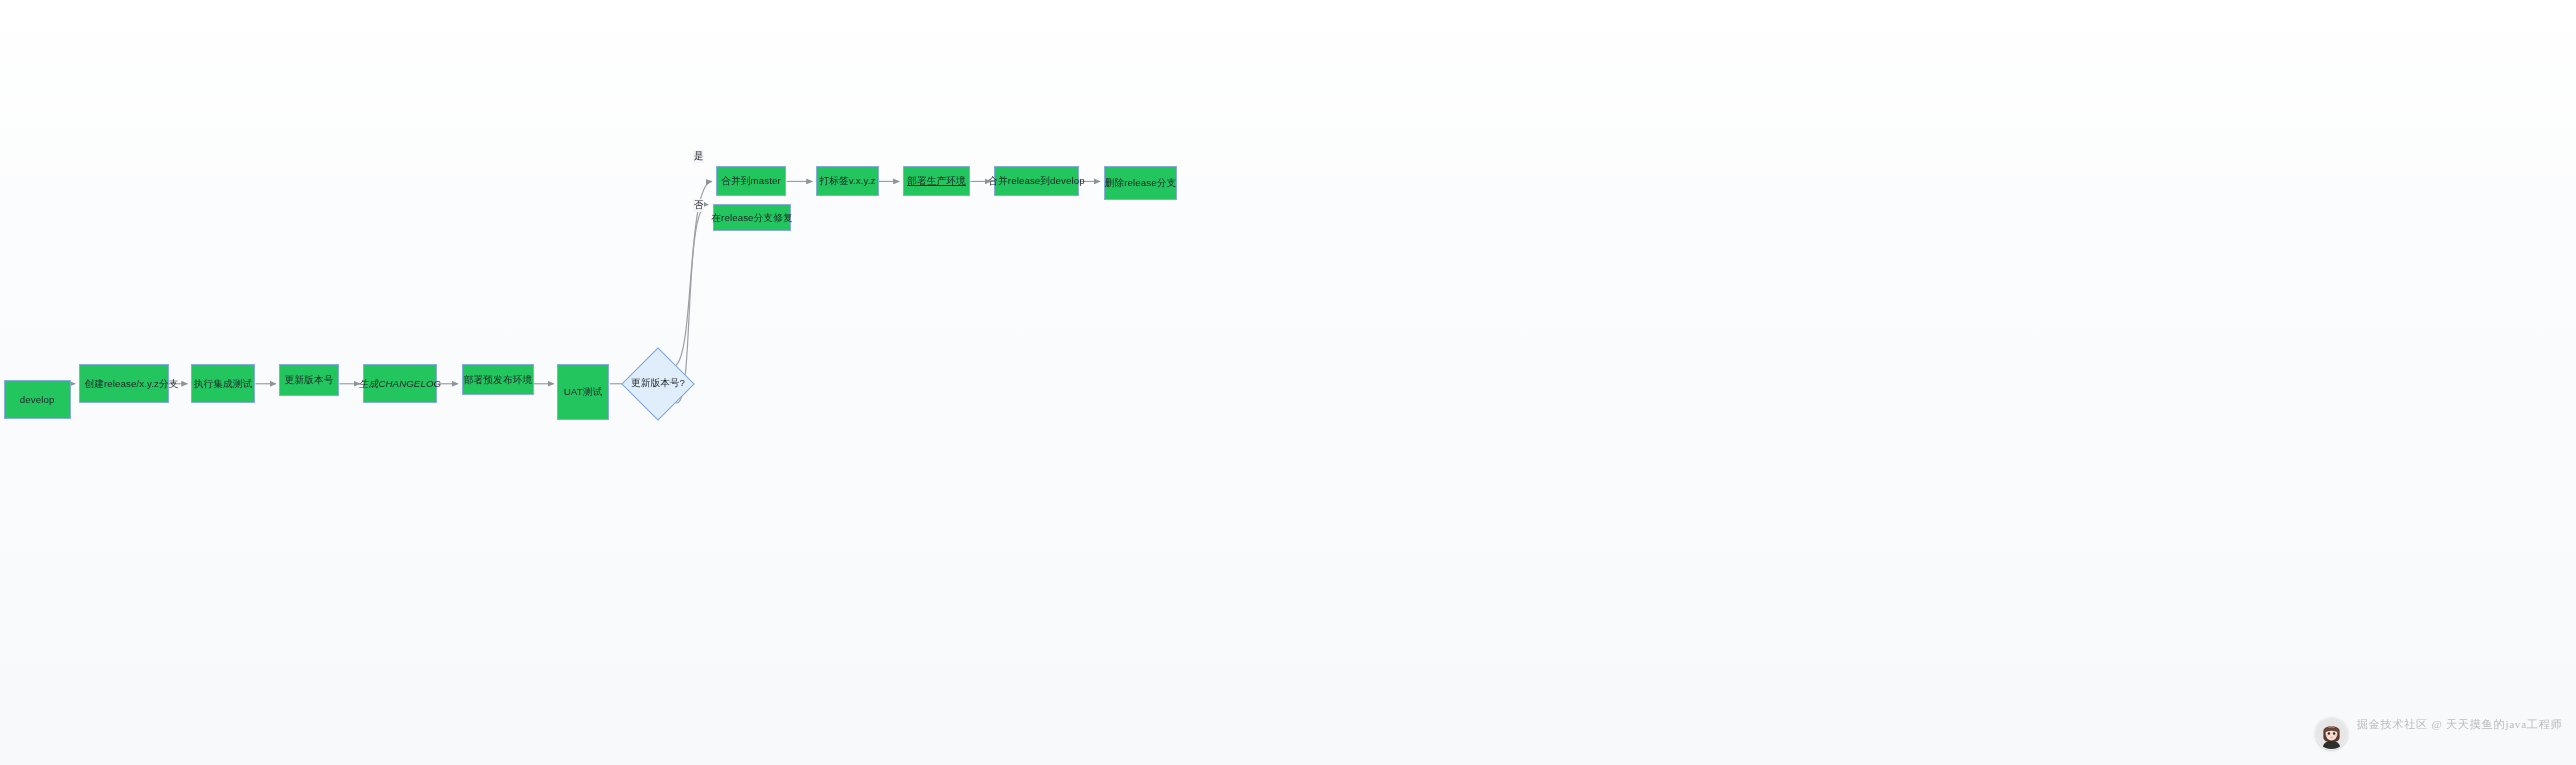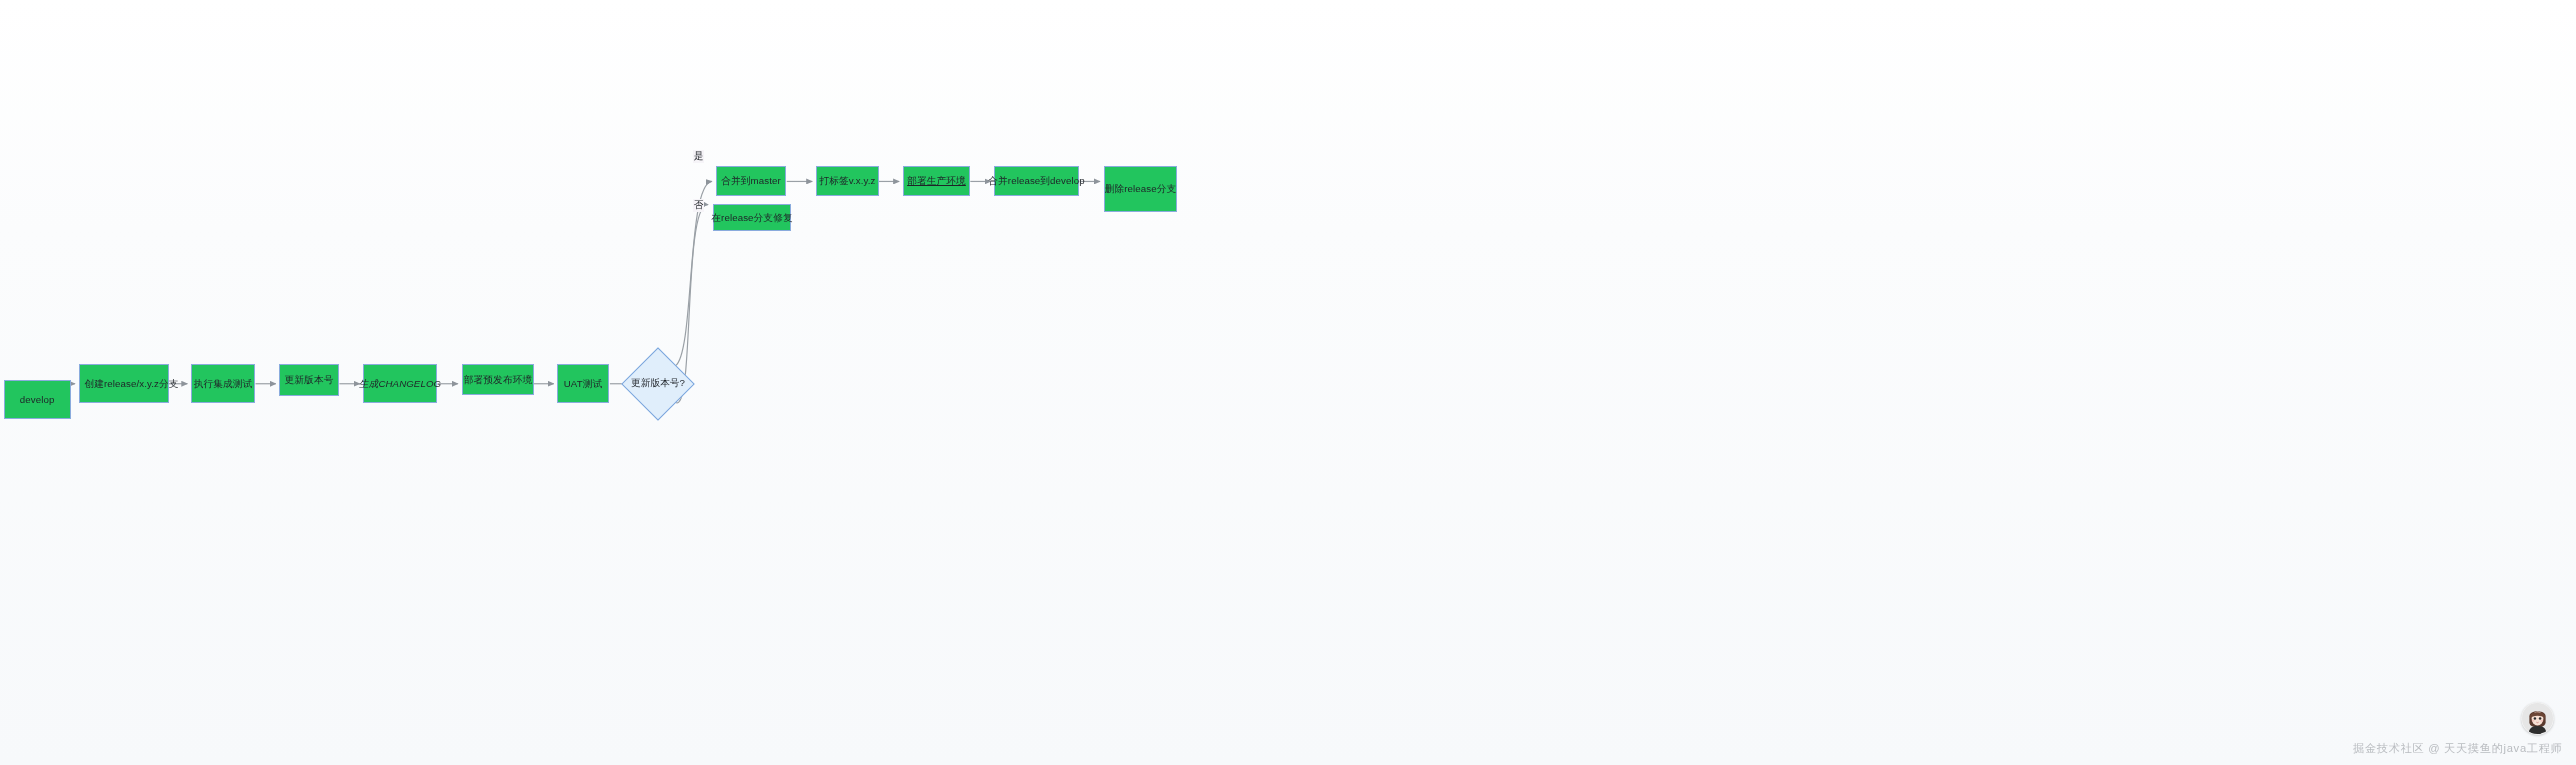--- a/index.html
+++ b/index.html
@@ -84,22 +84,21 @@
     background: #f6f4f8;
     padding: 0 0.7px;
     white-space: nowrap;
   }
   #watermark {
     position: absolute;
     z-index: 5;
     right: 13.5px;
     bottom: 10.5px;
     display: flex;
-    flex-direction: column;
-    align-items: flex-end;
+    font-family: Liberation Serif, serif;
   }
   .wm-avatar {
     width: 31px;
     height: 31px;
     border-radius: 50%;
     margin-right: 9px;
     margin-bottom: 6px;
     background: #e9e9e9;
     border: 1.5px solid #f2f2f2;
     box-shadow: 0 0.7px 2.2px rgba(0,0,0,0.18);
@@ -146,36 +145,36 @@
   <div class="node" style="left:79px; top:364px; width:90px; height:39px;padding-left:15px;">创建release/x.y.z分支</div>
 
   <div class="node" style="left:191px; top:364px; width:64px;  height:39px;">执行集成测试</div>
 
   <div class="node" style="left:279px; top:364px; width:60px;  height:32px;">更新版本号</div>
 
   <div class="node" style="left:363px; top:364px; width:74px;  height:39px;font-style:italic;">生成CHANGELOG</div>
 
   <div class="node" style="left:462px; top:364px; width:72px;  height:31px;">部署预发布环境</div>
 
-  <div class="node" style="left:557px; top:364px; width:52px;  height:39px;">UAT测试</div>
+  <div class="node" style="left:557px; top:364px; width:52px;  height:56px;">UAT测试</div>
 
   <div class="diamond-wrap" style="left:632px; top:347px; width:52px; height:73px;">
     <span class="diamond-shape"></span>
     <span class="diamond-label">更新版本号?</span>
   </div>
 
   <div class="node" style="left:716px;  top:166px; width:70px;  height:30px;">合并到master</div>
 
   <div class="node" style="left:816px; top:166px; width:63px;  height:30px;">打标签v.x.y.z</div>
 
   <div class="node" style="left:903px; top:166px; width:67px;  height:30px;text-decoration:underline;">部署生产环境</div>
 
   <div class="node" style="left:994px; top:166px; width:85px; height:30px;">合并release到develop</div>
 
-  <div class="node" style="left:1104px; top:166px; width:73px;  height:46px;">删除release分支</div>
+  <div class="node" style="left:1104px; top:166px; width:73px;  height:34px;">删除release分支</div>
 
   <div class="node" style="left:713px;  top:191px; width:78px; height:27px;margin-top:13px;">在release分支修复</div>
 
   <div class="edge-label" style="left:693px; top:150px;">是</div>
 
   <div class="edge-label" style="left:693px; top:199px;">否</div>
 
   <div id="watermark">
     <div class="wm-avatar">
       <svg viewBox="0 0 42 42" width="31" height="31">

